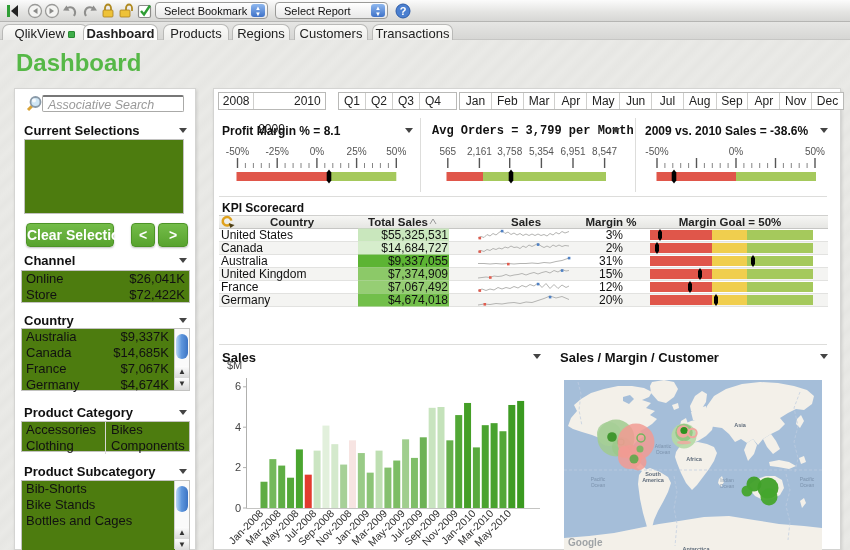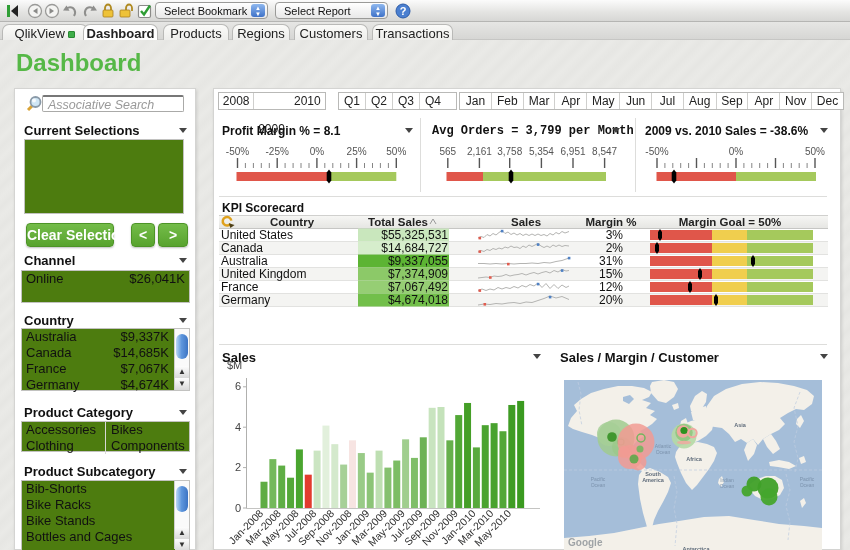--- a/index.html
+++ b/index.html
@@ -133,20 +133,21 @@
 <div class="lbox" style="left:24px; top:139px; width:160px; height:75px;"></div>
 
 <div class="greenbtn" style="left:26px; top:223px; width:88px; height:24px; line-height:23px;">Clear Selections</div>
 <div class="greenbtn" style="left:131px; top:223px; width:24px; height:24px; line-height:23px;">&lt;</div>
 <div class="greenbtn" style="left:158px; top:223px; width:30px; height:24px; line-height:23px;">&gt;</div>
 
 <div class="lbhead" style="left:24px; top:253px;">Channel</div>
 <div class="caret" style="left:179px; top:258px;"></div>
 <div class="lbox" style="left:21px; top:270px; width:169px; height:33px;">
   <div class="lrow">Online<span class="val">$26,041K</span></div>
+  <div class="lrow">Store<span class="val">$72,422K</span></div>
 </div>
 
 <div class="lbhead" style="left:24px; top:313px;">Country</div>
 <div class="caret" style="left:179px; top:318px;"></div>
 <div class="lbox" style="left:21px; top:328px; width:169px; height:63px;">
   <div class="lrow">Australia<span class="val" style="right:20px;">$9,337K</span></div>
   <div class="lrow">Canada<span class="val" style="right:20px;">$14,685K</span></div>
   <div class="lrow">France<span class="val" style="right:20px;">$7,067K</span></div>
   <div class="lrow">Germany<span class="val" style="right:20px;">$4,674K</span></div>
   <div class="sbar" style="right:0; top:0; height:61px;">
@@ -162,21 +163,20 @@
   <div class="lrow" style="border-right:1px solid #d8d8d6; width:84px; float:left;">Accessories</div>
   <div class="lrow" style="margin-left:85px;">Bikes</div>
   <div class="lrow" style="border-right:1px solid #d8d8d6; width:84px; float:left;">Clothing</div>
   <div class="lrow" style="margin-left:85px;">Components</div>
 </div>
 
 <div class="lbhead" style="left:24px; top:464px;">Product Subcategory</div>
 <div class="caret" style="left:179px; top:469px;"></div>
 <div class="lbox" style="left:21px; top:480px; width:169px; height:70px; border-bottom:none;">
   <div class="lrow">Bib-Shorts</div>
-  <div class="lrow">Bike Racks</div>
   <div class="lrow">Bike Stands</div>
   <div class="lrow">Bottles and Cages</div>
   <div class="sbar" style="right:0; top:0; height:68px;">
     <div class="sthumb" style="top:5px; height:26px;"></div>
     <div class="sbtn" style="top:46px;">▲</div>
     <div class="sbtn" style="top:58px;">▼</div>
   </div>
 </div>
 
 <div class="panel" style="left:213px; top:88px; width:628px; height:462px;"></div>

